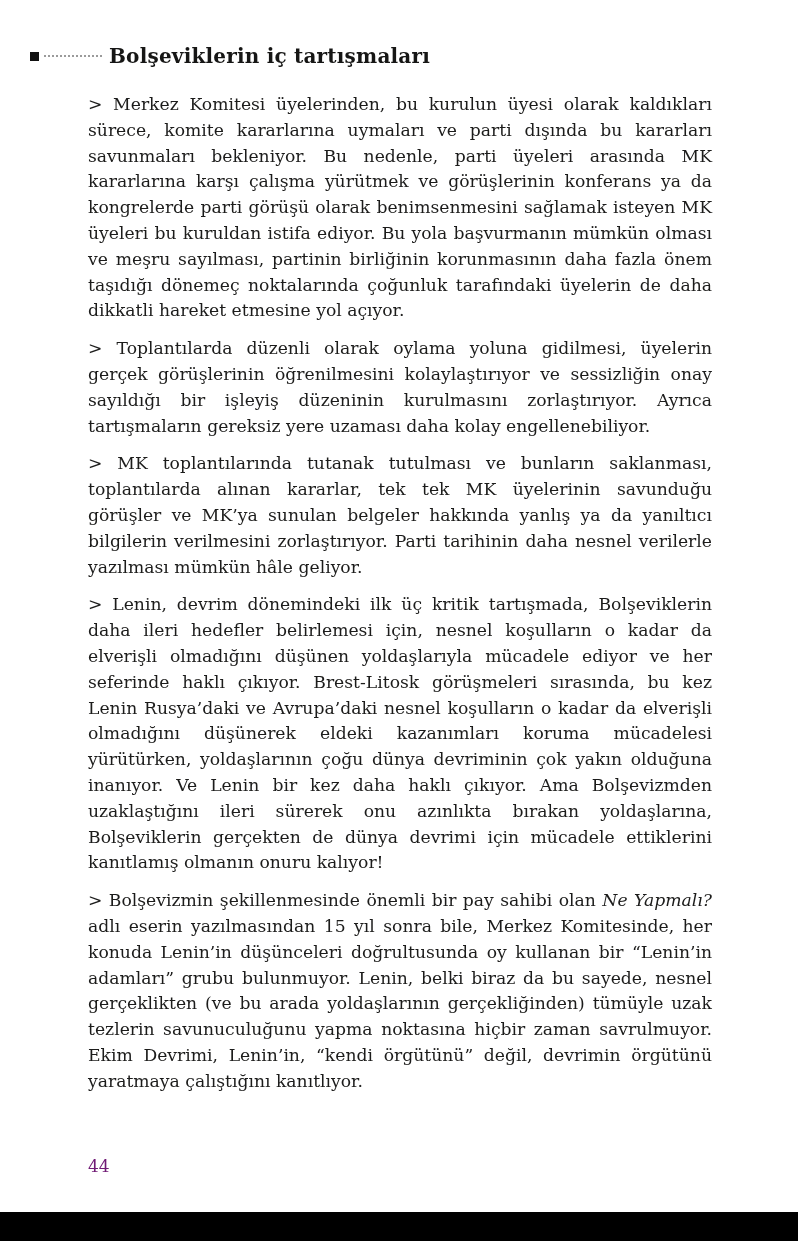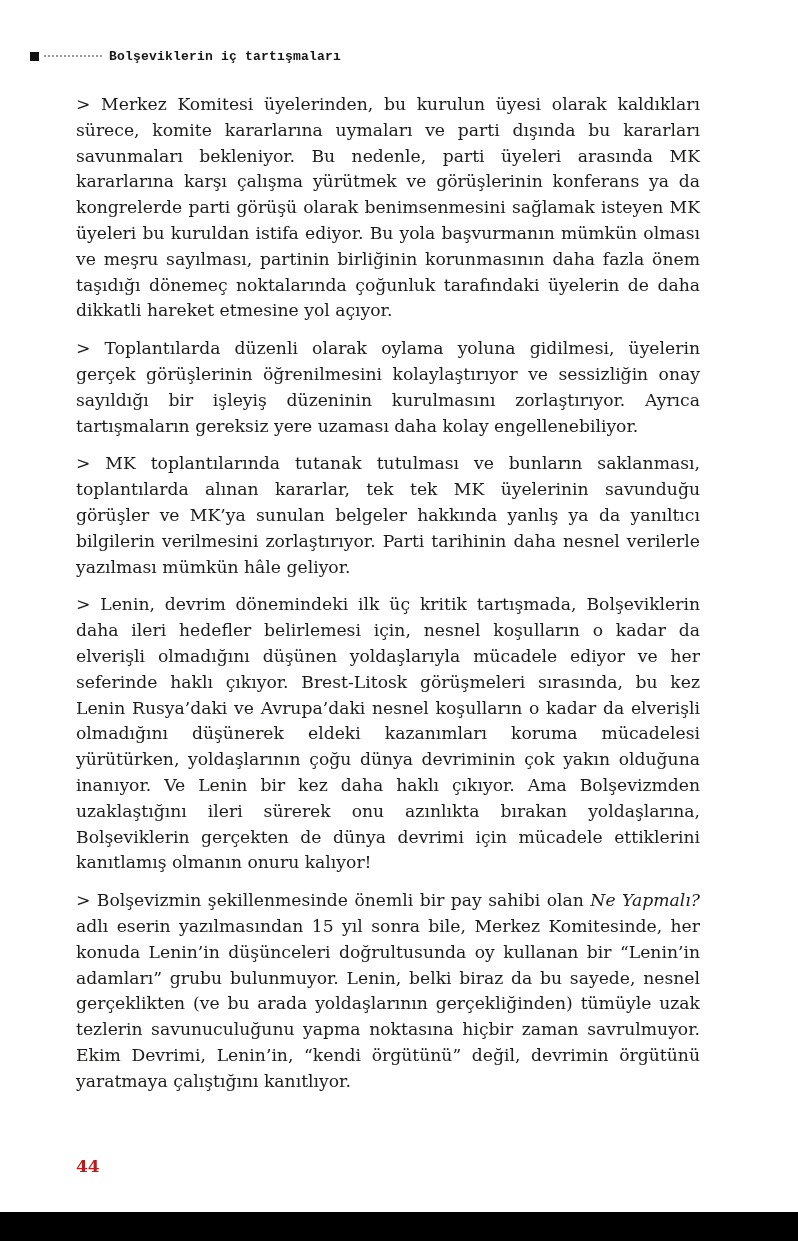--- a/index.html
+++ b/index.html
@@ -32,52 +32,51 @@
       flex: 0 0 auto;
     }
     .header-dots {
       width: 58px;
       height: 0;
       border-bottom: 2px dotted #9b9b9b;
       margin: 0 7px 0 5px;
       flex: 0 0 auto;
     }
     .header-title {
-      font-size: 13px;
+      font-size: 20px;
       font-weight: bold;
       letter-spacing: 0.2px;
       color: #161615;
       white-space: nowrap;
-      font-family: Liberation Mono, monospace;
     }
     .body-text {
       position: absolute;
       top: 92px;
-      left: 76px;
+      left: 88px;
       width: 624px;
       font-size: 17.2px;
       line-height: 25.8px;
       text-align: justify;
       hyphens: auto;
       -webkit-hyphens: auto;
     }
     .body-text p {
       margin: 0 0 12px 0;
       padding: 0;
     }
     .body-text p em {
       font-style: italic;
     }
     .page-number {
       position: absolute;
-      left: 76px;
+      left: 88px;
       top: 1156px;
       font-size: 17px;
-      font-weight: bold;
-      color: #b91c1c;
+      font-weight: normal;
+      color: #701a75;
     }
     .bottom-bar {
       position: absolute;
       left: 0;
       bottom: 0;
       width: 100%;
       height: 29px;
       background: #000000;
     }
   </style>

